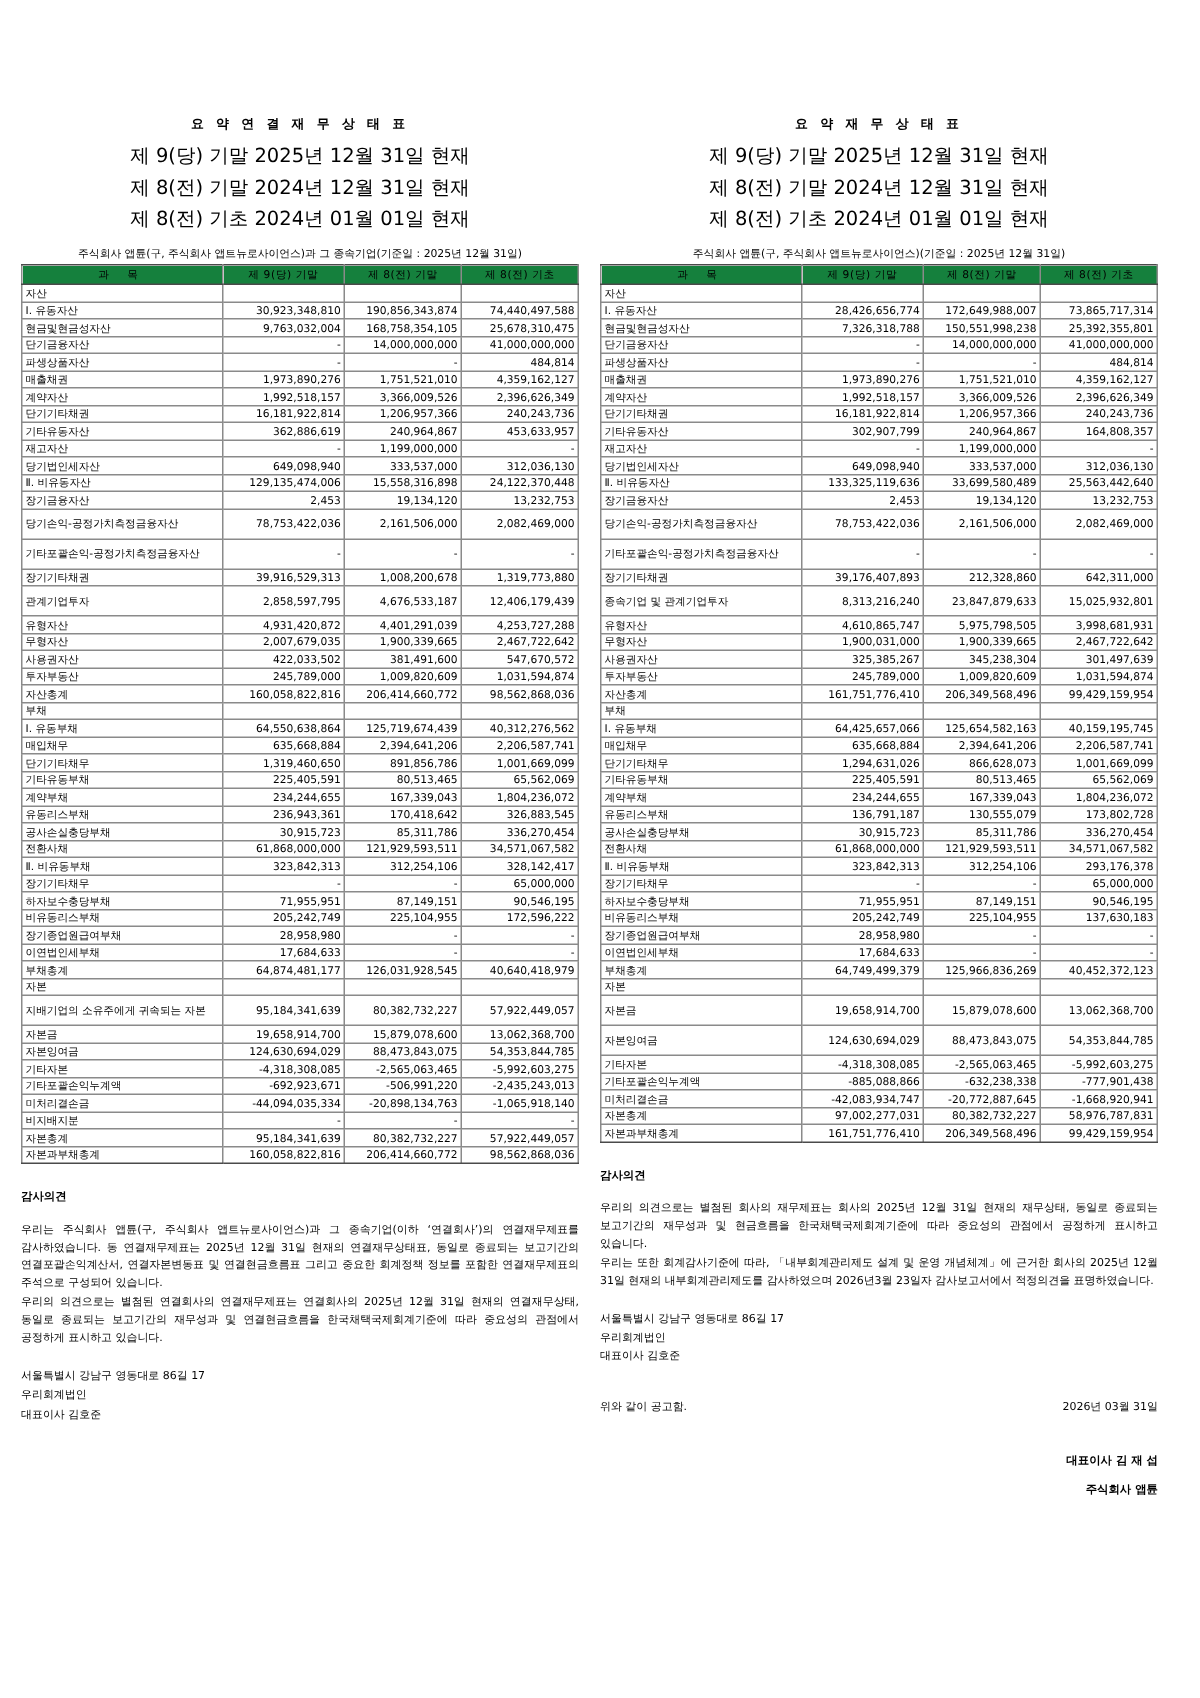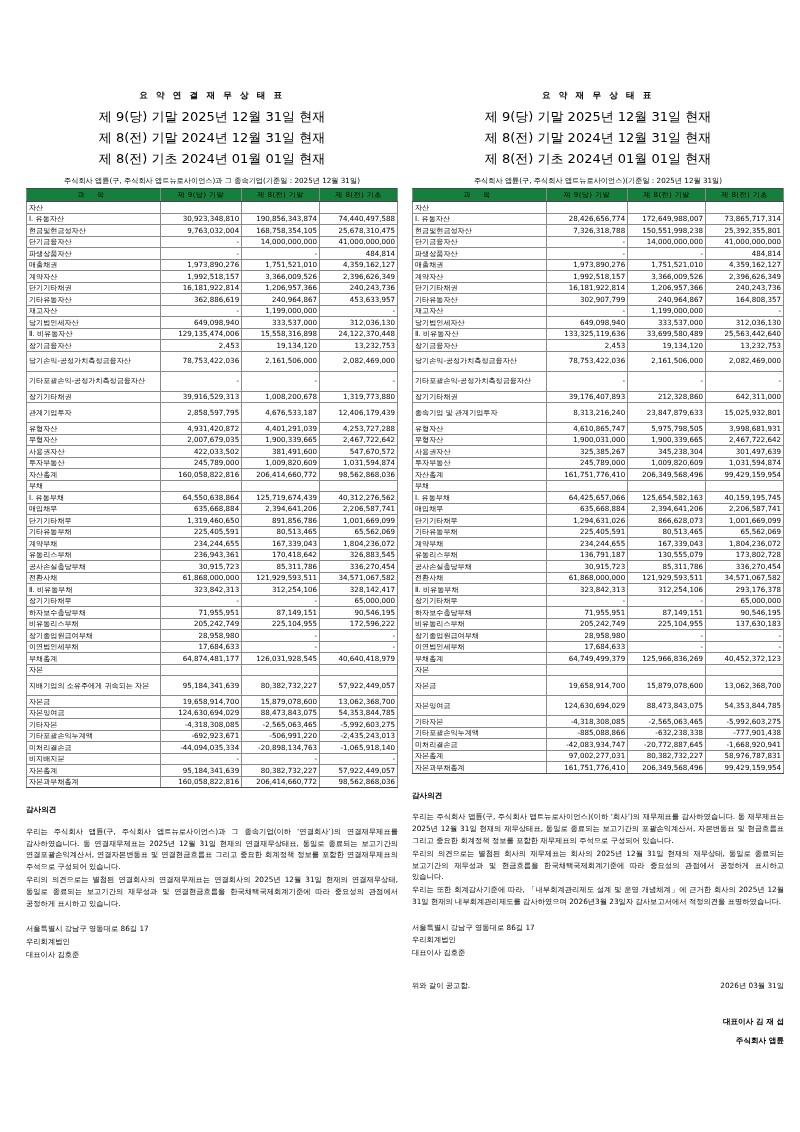--- a/index.html
+++ b/index.html
@@ -14,21 +14,21 @@
     font-family: "DejaVu Sans", "Liberation Sans", sans-serif;
     color: #000000;
     position: relative;
     overflow: hidden;
   }
   .page {
     width: 800px;
     height: 1132px;
     position: relative;
     box-sizing: border-box;
-    padding: 12px;
+    padding: 0;
   }
   .columns {
     display: flex;
     flex-direction: row;
     gap: 14px;
     padding: 78px 14px 0 14px;
     box-sizing: border-box;
     align-items: flex-start;
   }
   .col {
@@ -785,21 +785,20 @@
               <td class="label ind0">자본과부채총계</td>
               <td class="num">161,751,776,410</td>
               <td class="num">206,349,568,496</td>
               <td class="num">99,429,159,954</td>
             </tr>
           </tbody>
       </table>
 
       <div class="opinion">
         <h3>감사의견</h3>
-        <p>우리는 주식회사 앱튠(구, 주식회사 앱트뉴로사이언스)(이하 ‘회사’)의 재무제표를 감사하였습니다. 동 재무제표는 2025년 12월 31일 현재의 재무상태표, 동일로 종료되는 보고기간의 포괄손익계산서, 자본변동표 및 현금흐름표 그리고 중요한 회계정책 정보를 포함한 재무제표의 주석으로 구성되어 있습니다.</p>
         <p>우리의 의견으로는 별첨된 회사의 재무제표는 회사의 2025년 12월 31일 현재의 재무상태, 동일로 종료되는 보고기간의 재무성과 및 현금흐름을 한국채택국제회계기준에 따라 중요성의 관점에서 공정하게 표시하고 있습니다.</p>
         <p>우리는 또한 회계감사기준에 따라, 「내부회계관리제도 설계 및 운영 개념체계」에 근거한 회사의 2025년 12월 31일 현재의 내부회계관리제도를 감사하였으며 2026년3월 23일자 감사보고서에서 적정의견을 표명하였습니다.</p>
       </div>
 
       <div class="sign-block">
         <div>서울특별시 강남구 영동대로 86길 17</div>
         <div>우리회계법인</div>
         <div>대표이사 김호준</div>
       </div>
 

